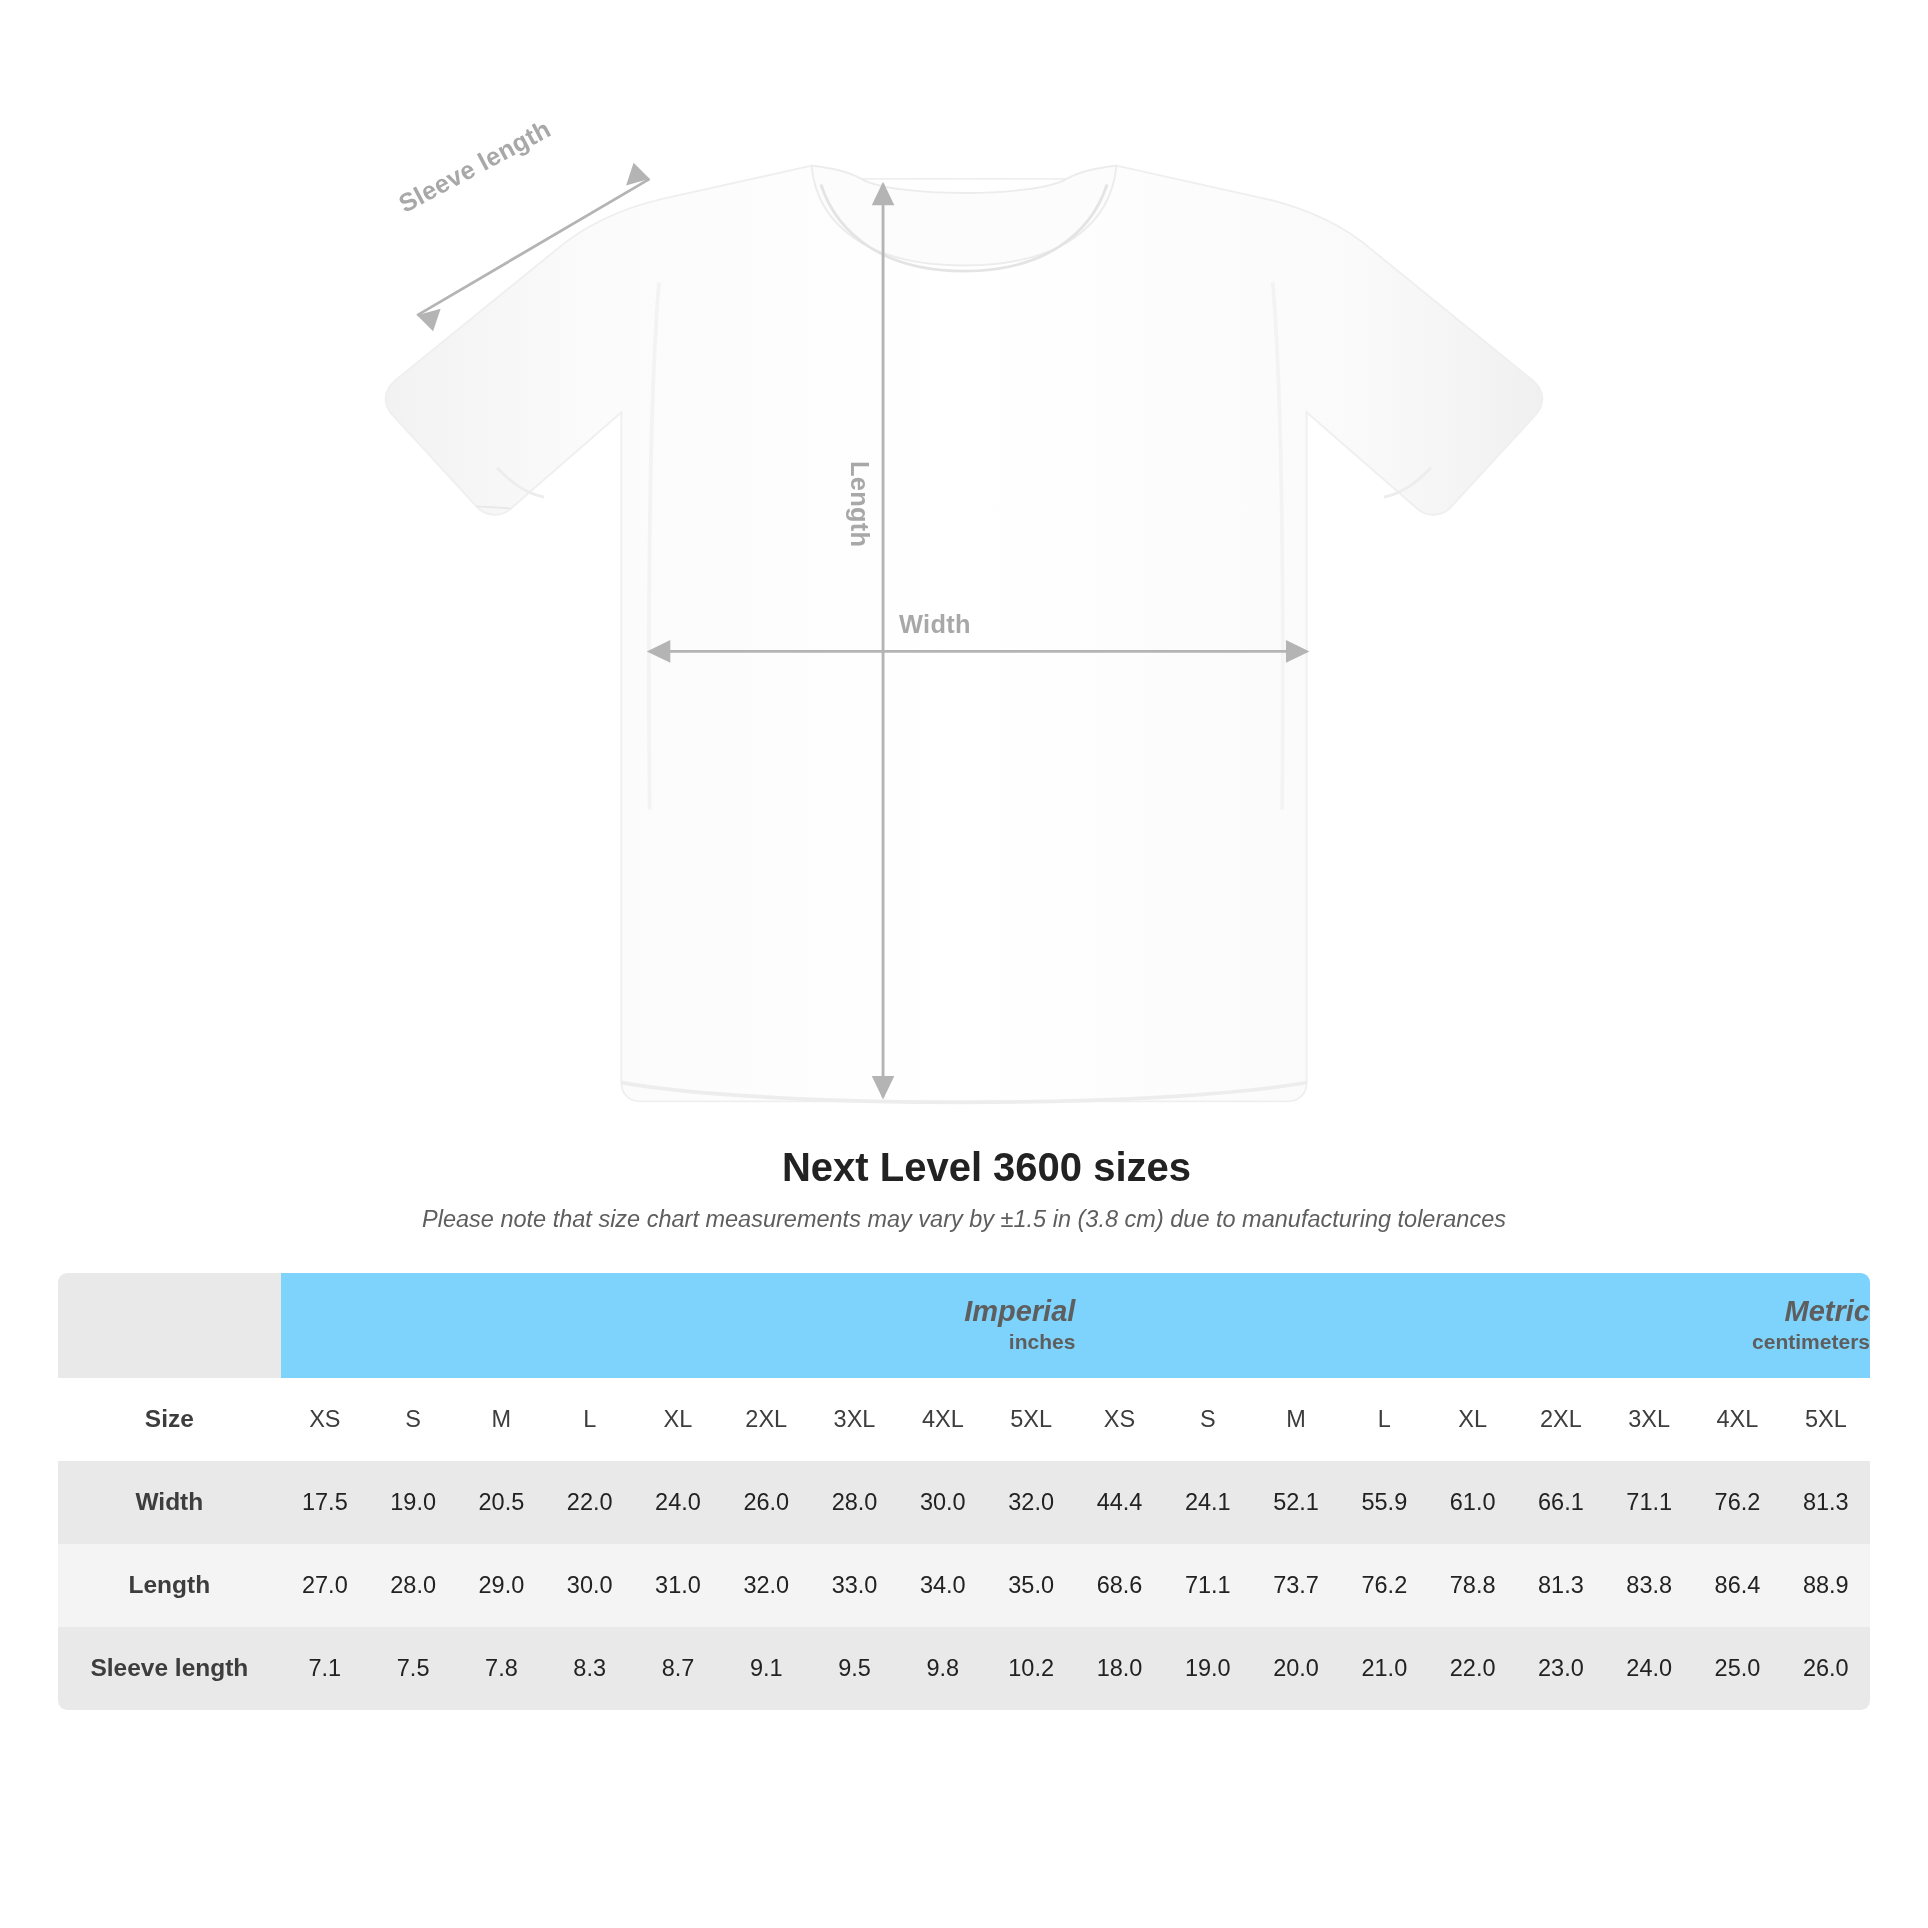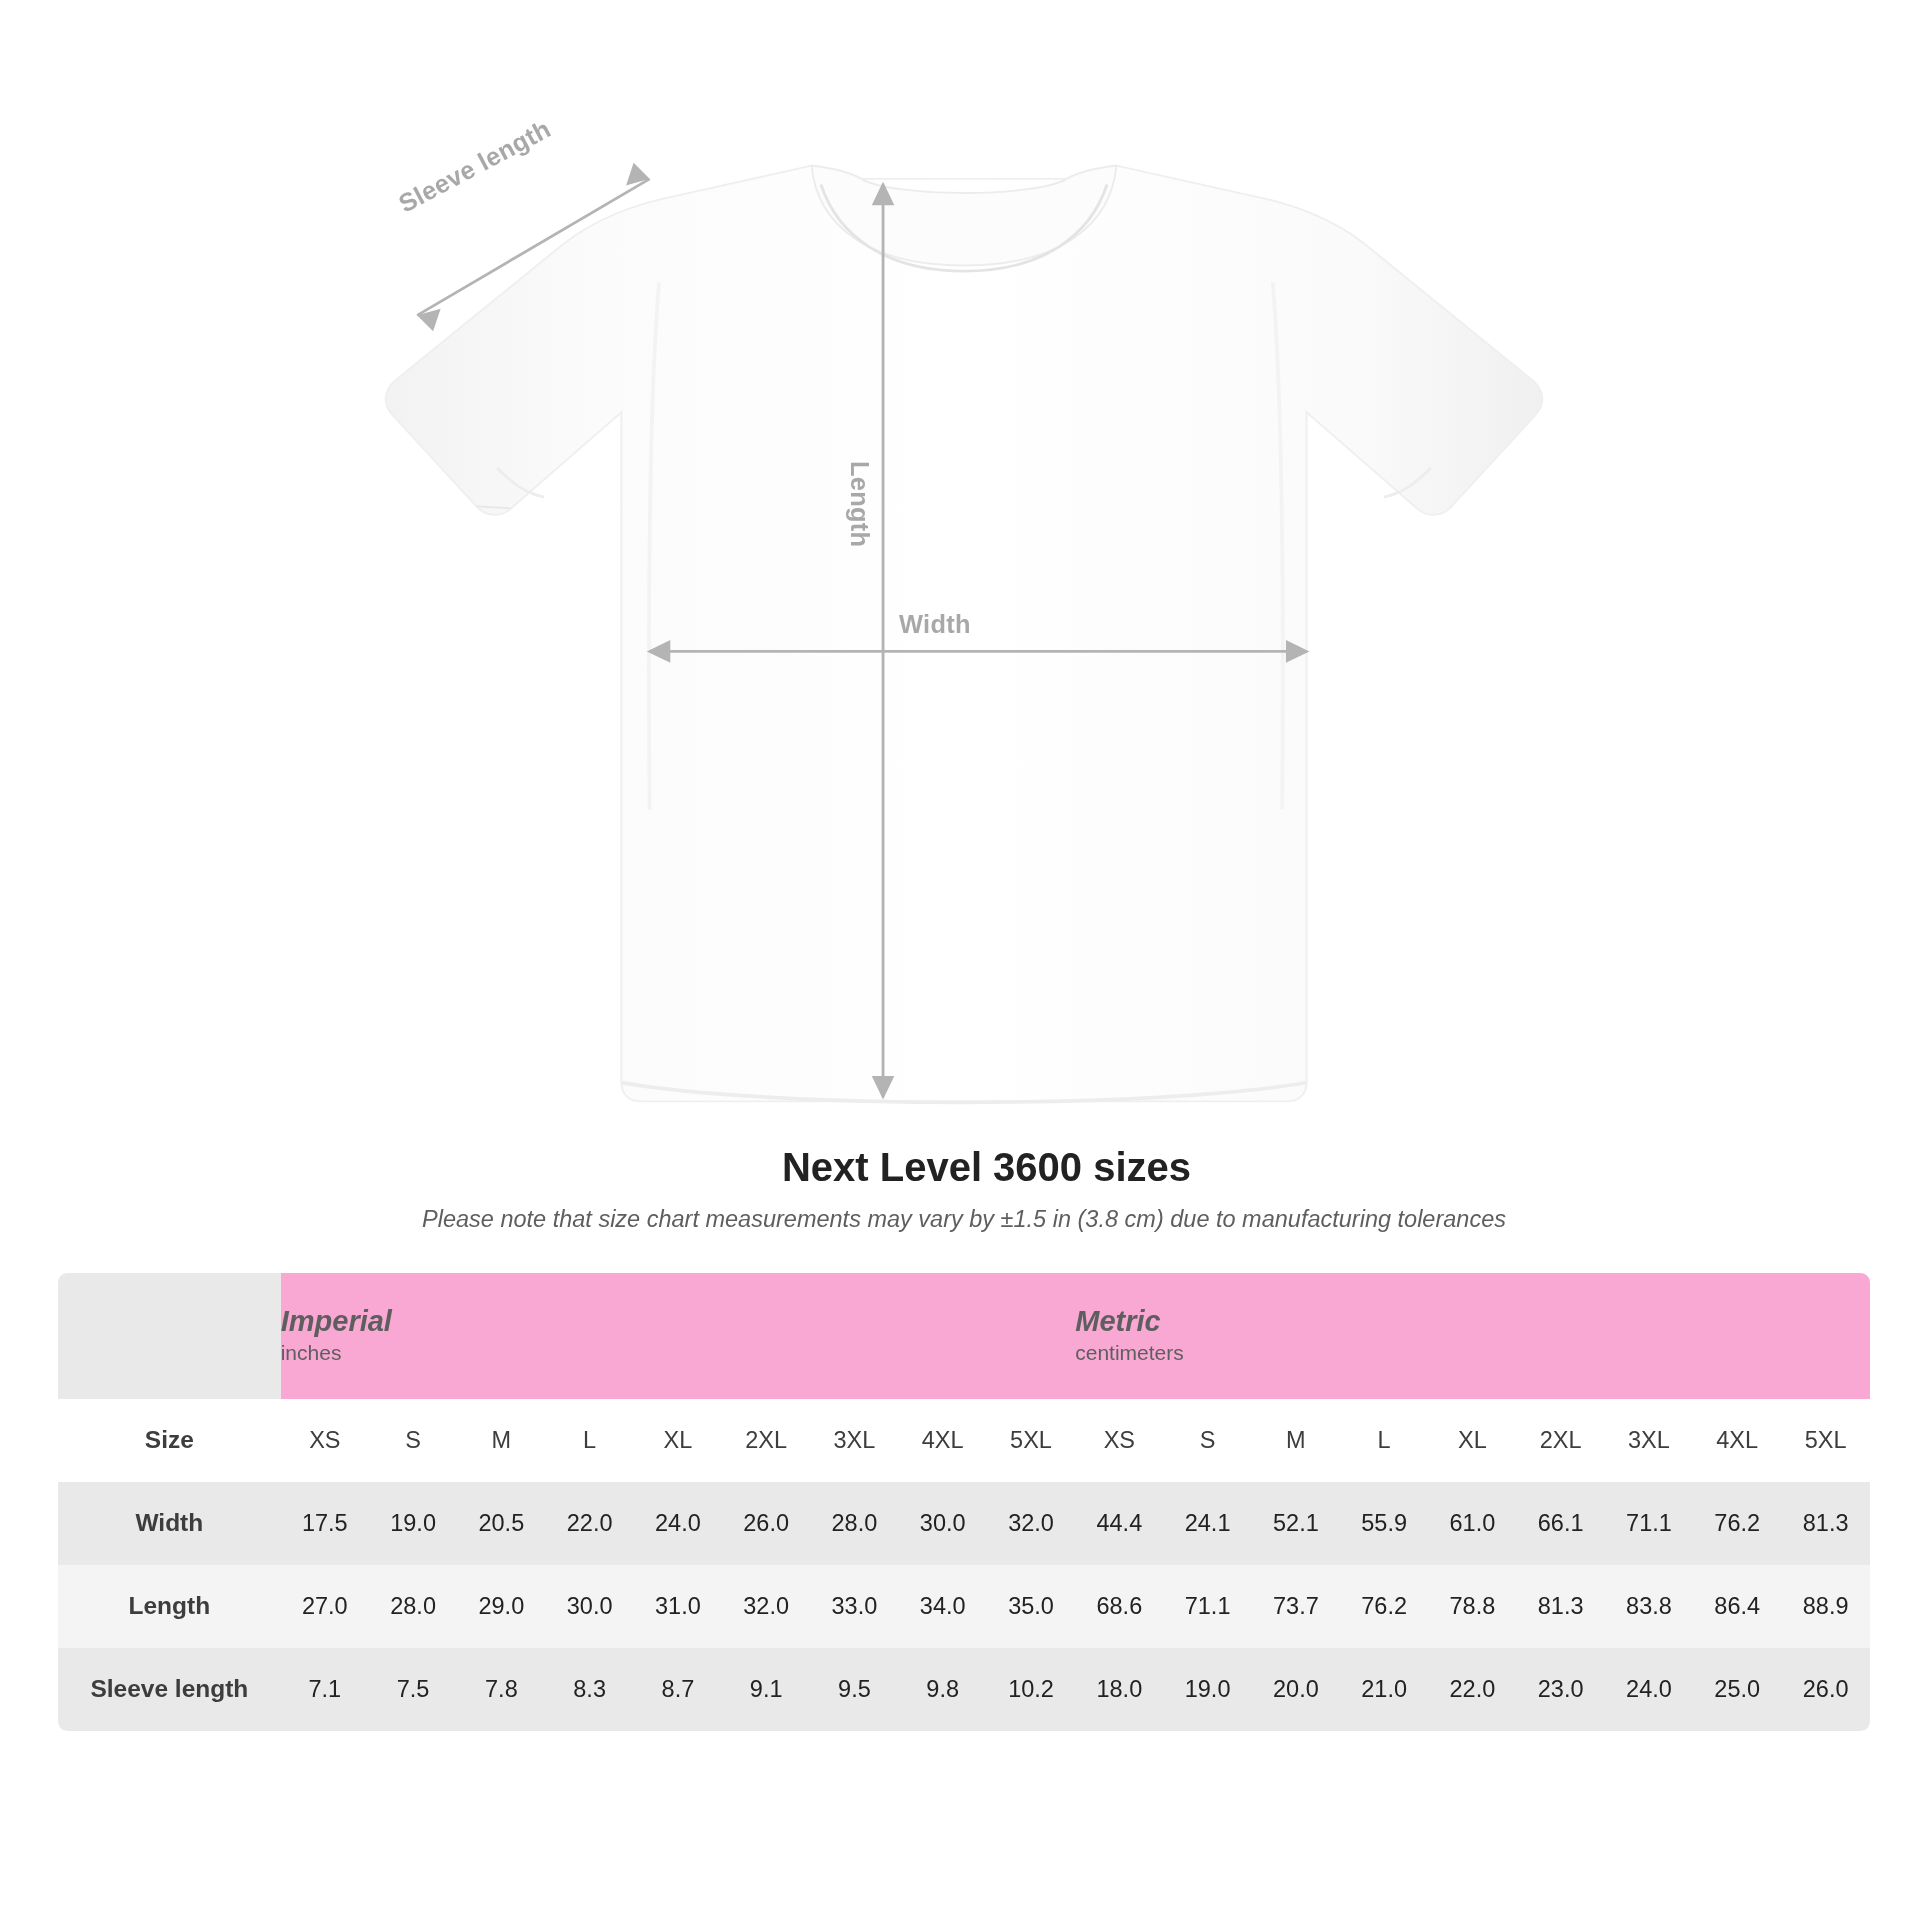--- a/index.html
+++ b/index.html
@@ -85,37 +85,37 @@
     border-collapse: separate;
     border-spacing: 0;
     table-layout: fixed;
   }
   table.size-table td, table.size-table th {
     border: none;
     padding: 0;
   }
 
   .unit-head {
-    height: 126px;
-    background: #f9a8d4;
-    text-align: left;
+    height: 105px;
+    background: #7dd3fc;
+    text-align: right;
     vertical-align: middle;
   }
   .unit-head .unit-name {
     font-size: 29px;
     font-weight: bold;
     font-style: italic;
     color: #5e5e5e;
     line-height: 1.15;
   }
   .unit-head .unit-sub {
     font-size: 21px;
     color: #5e5e5e;
     font-style: normal;
-    font-weight: normal;
+    font-weight: bold;
     line-height: 1.3;
   }
   .corner-cell {
     background: #e9e9e9;
   }
 
   .row-label {
     font-size: 24.5px;
     font-weight: bold;
     color: #3d3d3d;

